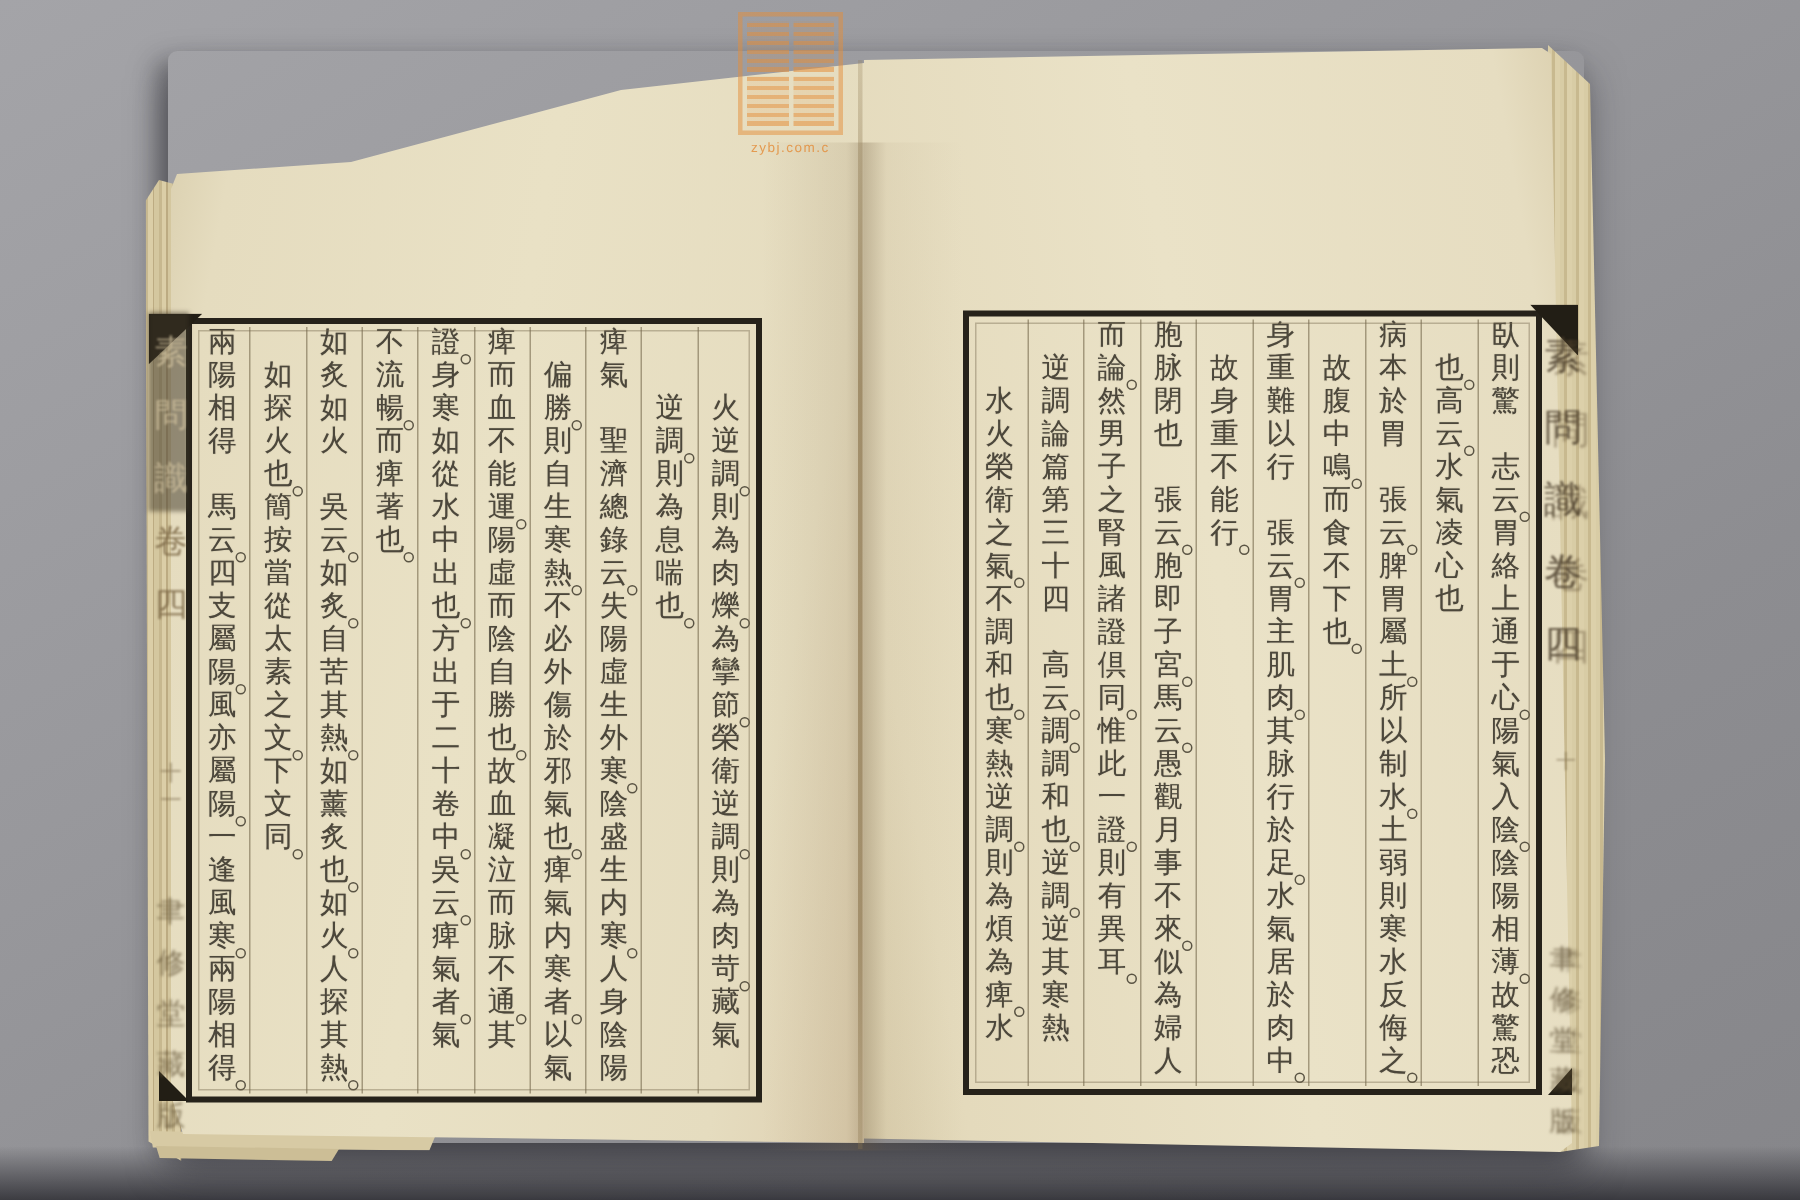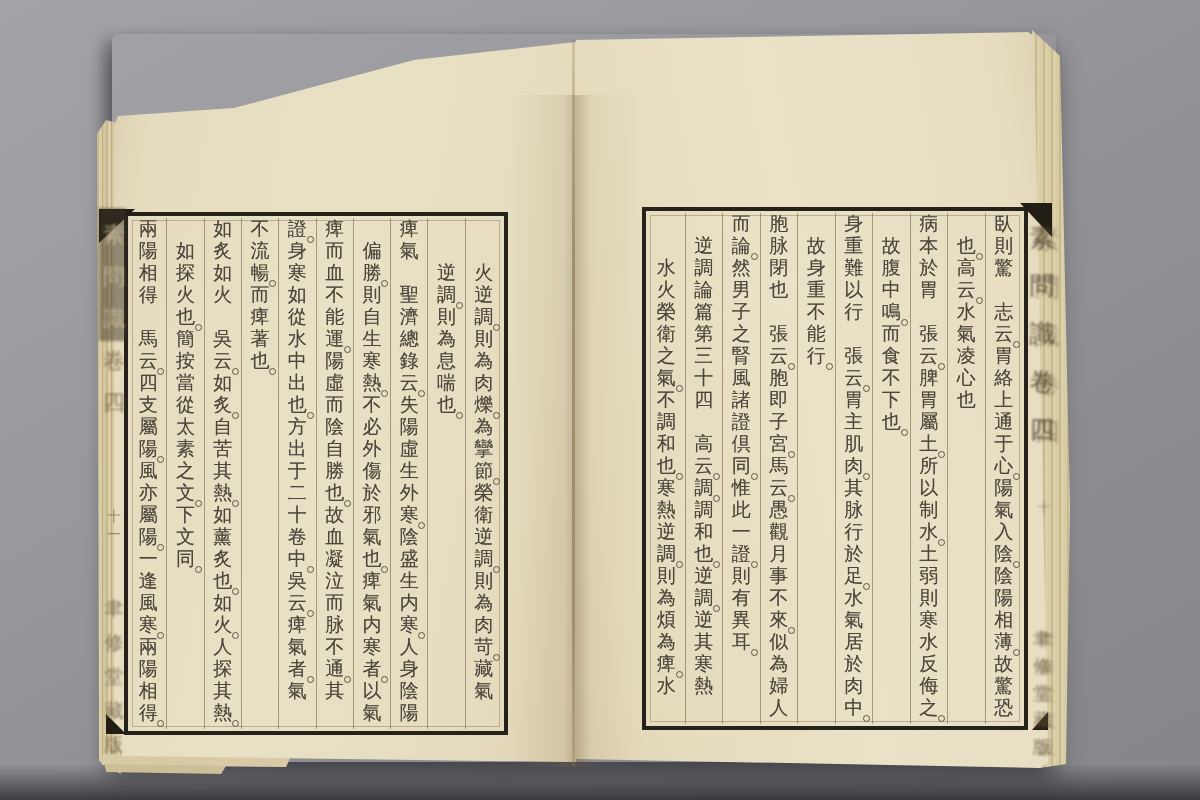--- a/index.html
+++ b/index.html
@@ -541,13 +541,22 @@
       <div class="gc">十</div>
     </div>
   <div class="ghost rp">
       <div class="gc">聿</div>
       <div class="gc">修</div>
       <div class="gc">堂</div>
       <div class="gc">藏</div>
       <div class="gc">版</div>
     </div>
 
+  <div class="abs wm">
+    <div class="wm-seal">
+      <div class="wm-blob"></div>
+      <div class="wm-blob"></div>
+      <div class="wm-blob"></div>
+      <div class="wm-blob"></div>
+    </div>
+    <div class="wm-text">zybj.com.c</div>
+  </div>
 </div>
 
 </body></html>

